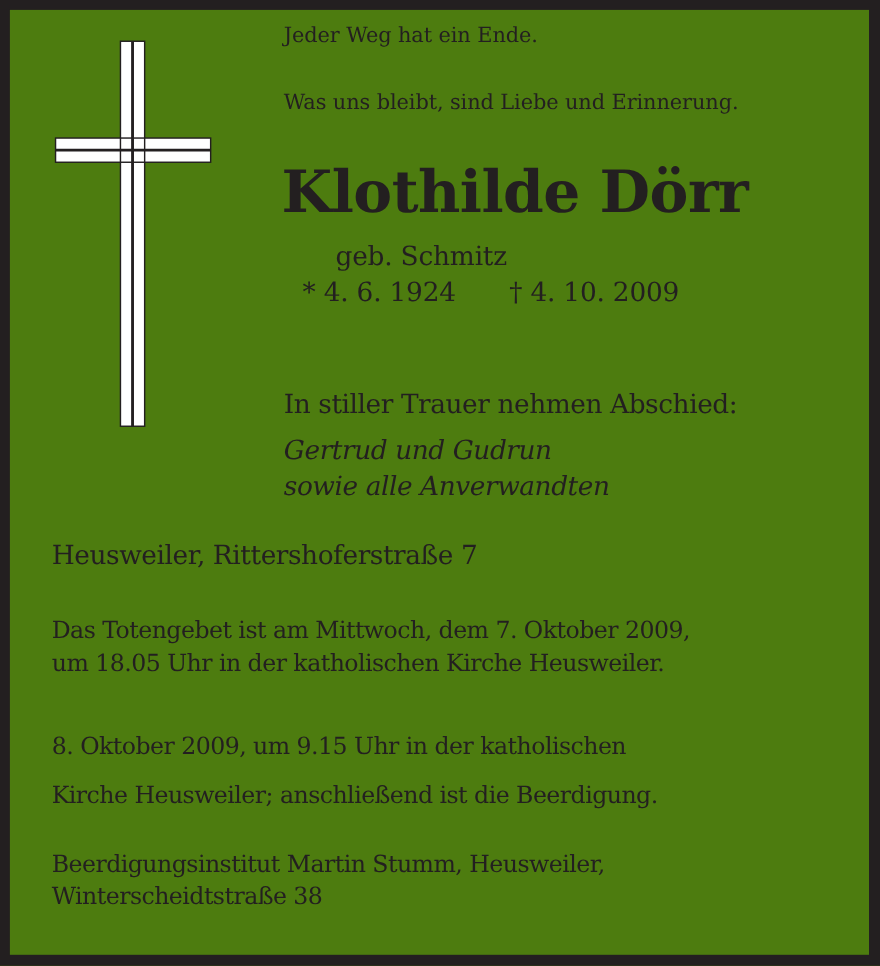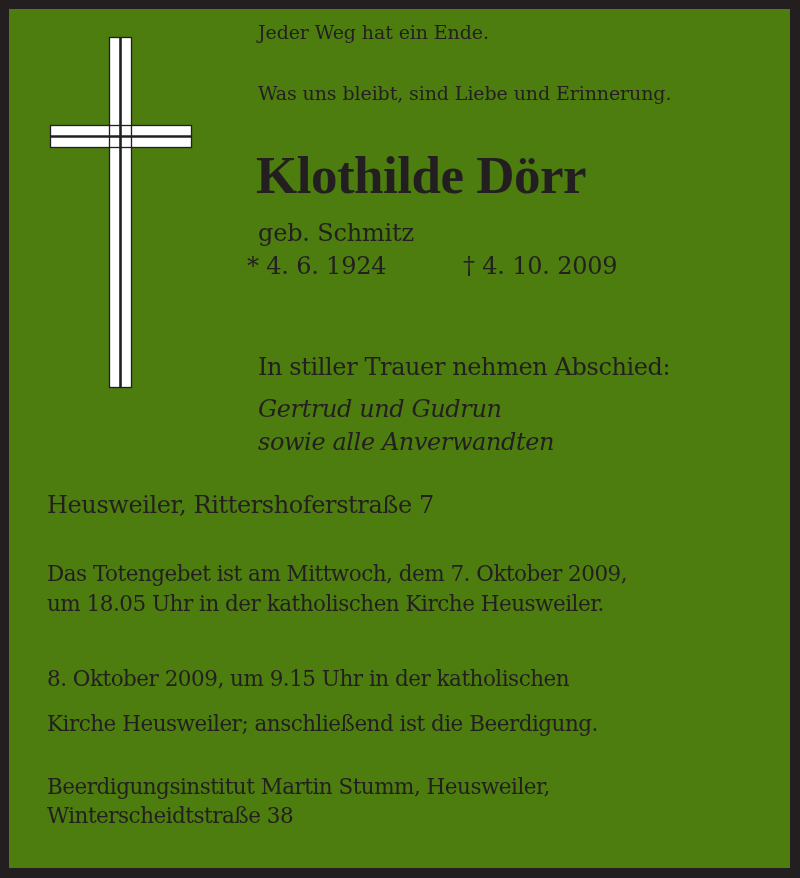--- a/index.html
+++ b/index.html
@@ -7,21 +7,21 @@
     width: 800px; height: 878px; background: #231f20; position: relative; overflow: hidden;
     font-family: "DejaVu Serif", "Liberation Serif", serif; color: #231f20;
   }
   .frame {
     position: absolute; left: 9px; top: 9px; width: 781px; height: 859px;
     background: #4d7c0f;
   }
   .t { position: absolute; white-space: nowrap; margin: 0; }
   .cross { position: absolute; left: 0; top: 0; }
   .motto { font-size: 19px; left: 249px; letter-spacing: -0.1px; }
-  .name { font-size: 53px; font-weight: bold; left: 247px; top: 140px; letter-spacing: -0.5px; line-height: 1; font-family: Liberation Serif, serif; }
+  .name { font-size: 53px; font-weight: bold; left: 247px; top: 140px; letter-spacing: -0.5px; line-height: 1; }
   .sub { font-size: 24px; left: 249px; letter-spacing: -0.2px; }
   .dates { font-size: 24px; top: 243px; letter-spacing: -0.2px; }
   .mourn { font-size: 24px; left: 249px; letter-spacing: -0.4px; }
   .it { font-style: italic; }
   .body-text { font-size: 21.5px; left: 38px; letter-spacing: -0.5px; line-height: 30px; }
   .addr { font-size: 24px; left: 38px; top: 482px; letter-spacing: -0.4px; }
 </style>
 </head>
 <body>
 
@@ -38,22 +38,22 @@
 
     <line x1="111.5" y1="28.5" x2="111.5" y2="378.5" stroke="#231f20" stroke-width="2.6"></line>
     <line x1="41.5" y1="127.5" x2="182.5" y2="127.5" stroke="#231f20" stroke-width="2.6"></line>
   </svg>
 
   <p class="t motto" style="top:12px;">Jeder Weg hat ein Ende.</p>
   <p class="t motto" style="top:73px;">Was uns bleibt, sind Liebe und Erinnerung.</p>
 
   <h1 class="t name">Klothilde Dörr</h1>
 
-  <p class="t sub" style="top:210px;">geb. Schmitz</p>
-  <p class="t dates" style="left:238px;">* 4. 6. 1924</p>
+  <p class="t sub" style="top:210px;margin-left:47px;">geb. Schmitz</p>
+  <p class="t dates" style="left:266px;">* 4. 6. 1924</p>
   <p class="t dates" style="left:454px;">† 4. 10. 2009</p>
 
   <p class="t mourn" style="top:344px;">In stiller Trauer nehmen Abschied:</p>
   <p class="t mourn it" style="top:386px;">Gertrud und Gudrun</p>
   <p class="t mourn it" style="top:419px;">sowie alle Anverwandten</p>
 
   <p class="t addr">Heusweiler, Rittershoferstraße 7</p>
 
   <p class="t body-text" style="top:550px;">Das Totengebet ist am Mittwoch, dem 7. Oktober 2009,</p>
   <p class="t body-text" style="top:580px;">um 18.05 Uhr in der katholischen Kirche Heusweiler.</p>

